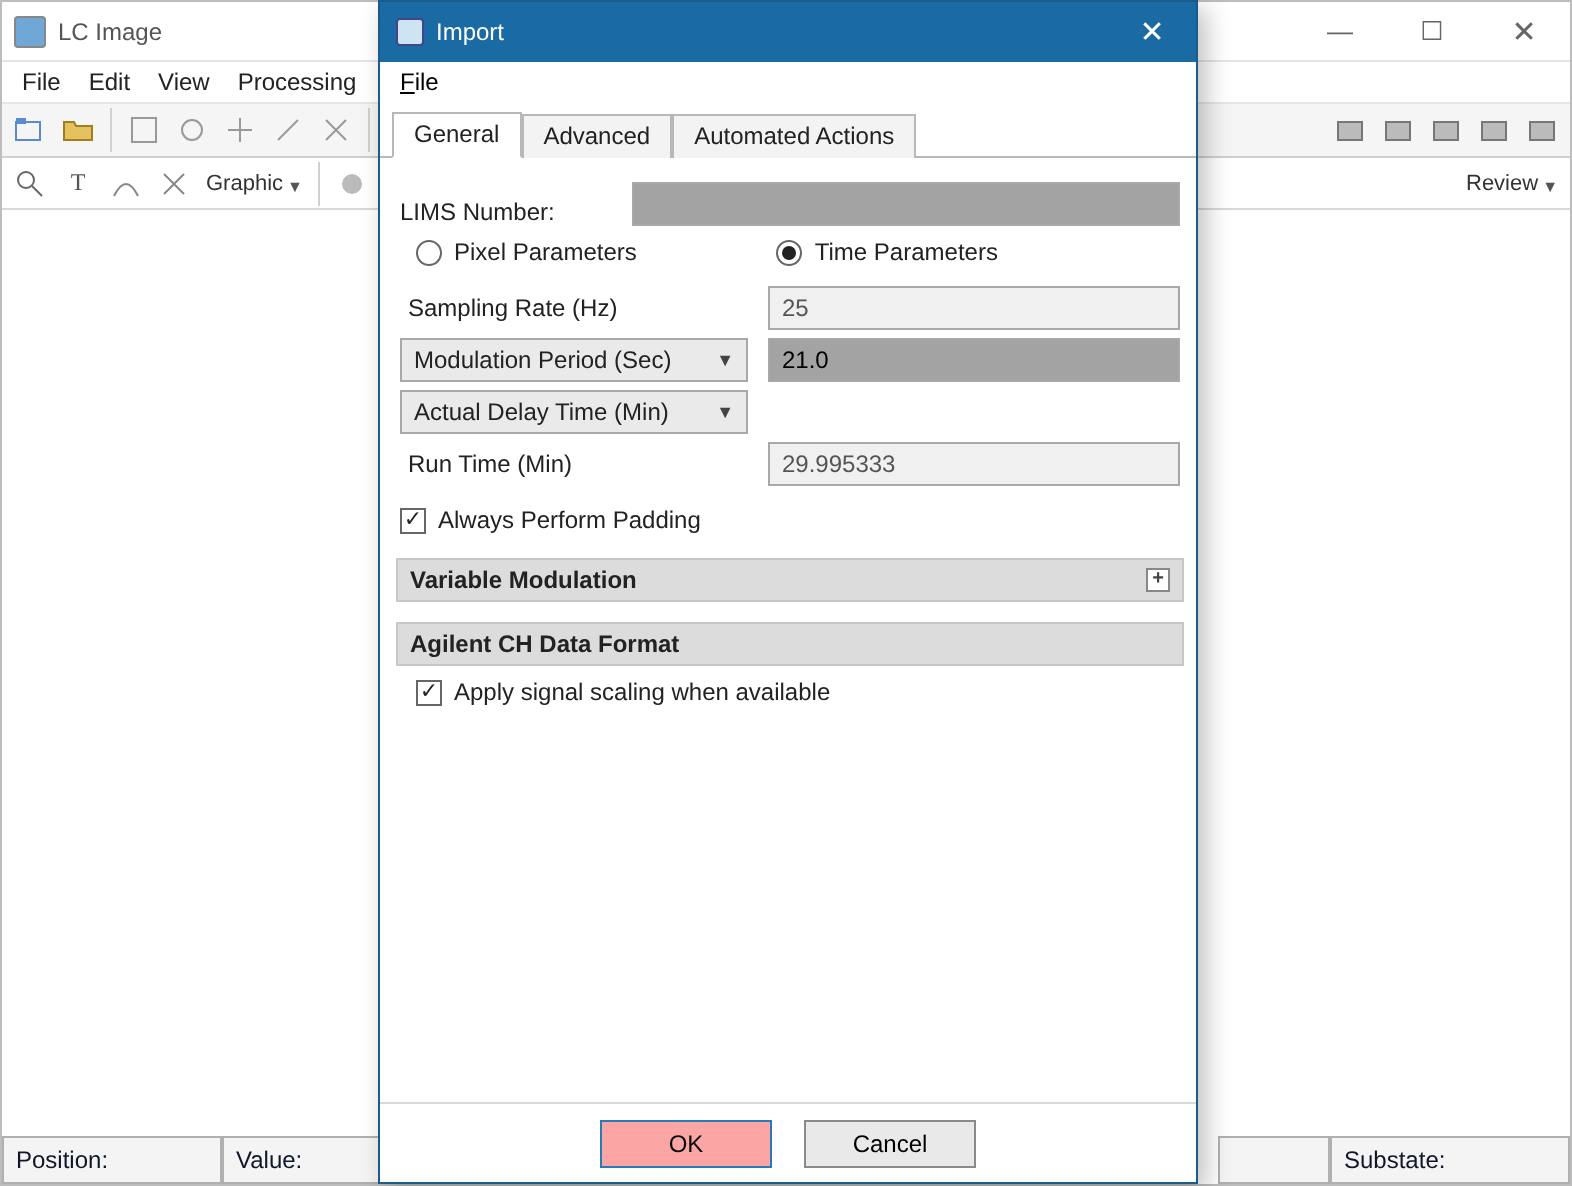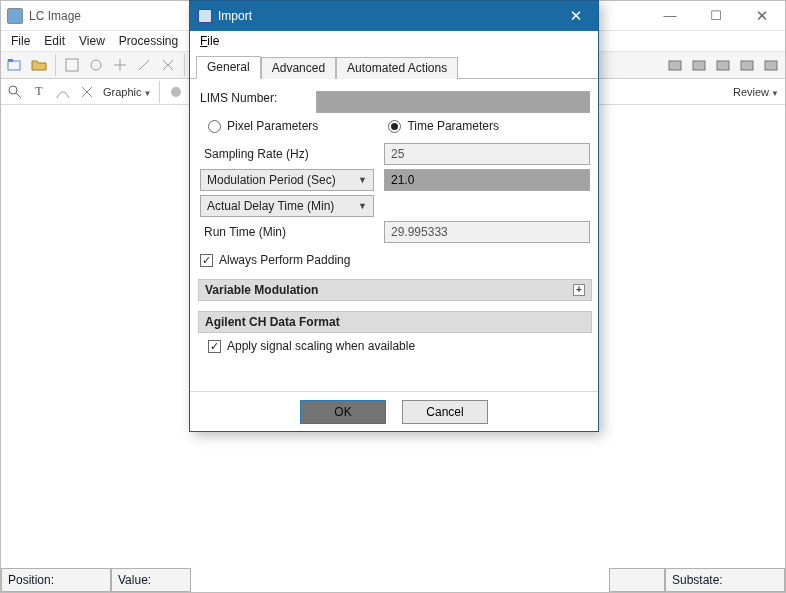--- a/index.html
+++ b/index.html
@@ -29,36 +29,36 @@
   .canvas { position:absolute; left:1px; right:1px; top:106px; bottom:26px; background:#fff; }
 
   .statusbar { position:absolute; left:0; right:0; bottom:0; height:24px; display:flex; align-items:stretch; font-size:12px; color:#0f172a;}
   .statusbar .cell { border:1px solid #b0b0b0; padding:2px 6px; display:flex; align-items:center; background:#f4f4f4;}
   .statusbar .cell.pos { width:110px;}
   .statusbar .cell.val { flex:1;}
   .statusbar .gap { width: 418px;}
   .statusbar .cell.sub { width:120px;}
 
   
-  .dialog { position:absolute; left:189px; top:0; width:410px; height:432px; background:#fff; border:1px solid #1c5a8a; box-shadow: 4px 4px 12px rgba(0,0,0,0.25); display:flex; flex-direction:column;}
+  .dialog { position:absolute; left:189px; top:0; width:410px; height:592px; background:#fff; border:1px solid #1c5a8a; box-shadow: 4px 4px 12px rgba(0,0,0,0.25); display:flex; flex-direction:column;}
   .dlg-titlebar { height:30px; background:#1a6aa3; color:#fff; display:flex; align-items:center; padding:0 0 0 8px;}
   .dlg-titlebar .app-icon { width:14px; height:14px; background:#cde4f3; border:1px solid #448; border-radius:2px; margin-right:6px;}
   .dlg-titlebar .title { font-size:12px; flex:1;}
   .dlg-titlebar .close { width:44px; height:30px; display:flex;align-items:center;justify-content:center; font-size:15px;}
 
   .dlg-menu { height:20px; display:flex; align-items:center; padding:0 4px; font-size:12px; background:#fff;}
   .dlg-menu span { padding:1px 6px;}
   .dlg-menu span u { text-decoration: underline;}
 
   .tabs { display:flex; align-items:flex-end; padding:4px 6px 0 6px; gap:0; background:#fff; border-bottom:1px solid #b8b8b8;}
   .tab { font-size:12px; padding:3px 10px 4px; border:1px solid #b8b8b8; border-bottom:none; background:#f3f3f3; color:#222; position:relative; top:1px;}
   .tab.active { background:#fff; border-bottom:1px solid #fff;}
 
   .dlg-body { flex:1; overflow:auto; padding:8px 8px 4px 10px; font-size:12px; color:#222;}
-  .row { display:flex; align-items:flex-start; margin:4px 0; gap:6px;}
+  .row { display:flex; align-items:flex-end; margin:4px 0; gap:6px;}
   .row .lbl { width:110px;}
   .row .field { flex:1;}
   input.txt, .ro { height:22px; border:1px solid #a8a8a8; padding:1px 6px; font-size:12px; width:100%; background:#a3a3a3;}
   .ro { background:#f0f0f0; color:#555; display:flex; align-items:center;}
   .section-hdr { background:#dcdcdc; font-weight:bold; font-size:12px; padding:3px 6px; margin:6px -2px 6px -2px; display:flex; align-items:center; justify-content:space-between; border:1px solid #c7c7c7;}
   .section-hdr .expand { width:12px;height:12px;border:1px solid #888;font-size:10px;line-height:10px;text-align:center;background:#fff;color:#444;}
 
   .radios { display:flex; gap:70px; padding:2px 8px 6px 8px;}
   .radio, .check { display:flex; align-items:center; gap:6px; font-size:12px;}
   .radio .dot { width:13px;height:13px;border:1px solid #666;border-radius:50%;display:flex;align-items:center;justify-content:center;background:#fff;}
@@ -68,21 +68,21 @@
 
   .combo { height:22px; border:1px solid #a8a8a8; background:#eaeaea; display:flex; align-items:center; justify-content:space-between; padding:0 6px; width:174px; font-size:12px;}
   .combo .dd { font-size:9px; color:#444;}
 
   .param-row { display:flex; align-items:center; gap:10px; margin:4px 0;}
   .param-row .val { flex:1;}
   .param-row .lbl-wide{ width:174px; padding-left:4px;}
 
   .dlg-buttons { height:40px; display:flex; align-items:center; justify-content:center; gap:16px; border-top:1px solid #d8d8d8;}
   .btn { min-width:86px; height:24px; border:1px solid #8a8a8a; background:#e9e9e9; font-size:12px; display:flex; align-items:center; justify-content:center;}
-  .btn.primary { border:1px solid #2a7ab8; background:#737373; color:#0a0a0a;}
+  .btn.primary { border:1px solid #2a7ab8; background:#fca5a5; color:#0a0a0a;}
 </style>
 </head>
 <body>
 
 <div class="main-win">
   <div class="main-titlebar">
     <div class="app-icon"></div>
     <div class="title">LC Image</div>
     <div class="winctrl">—</div>
     <div class="winctrl">☐</div>

